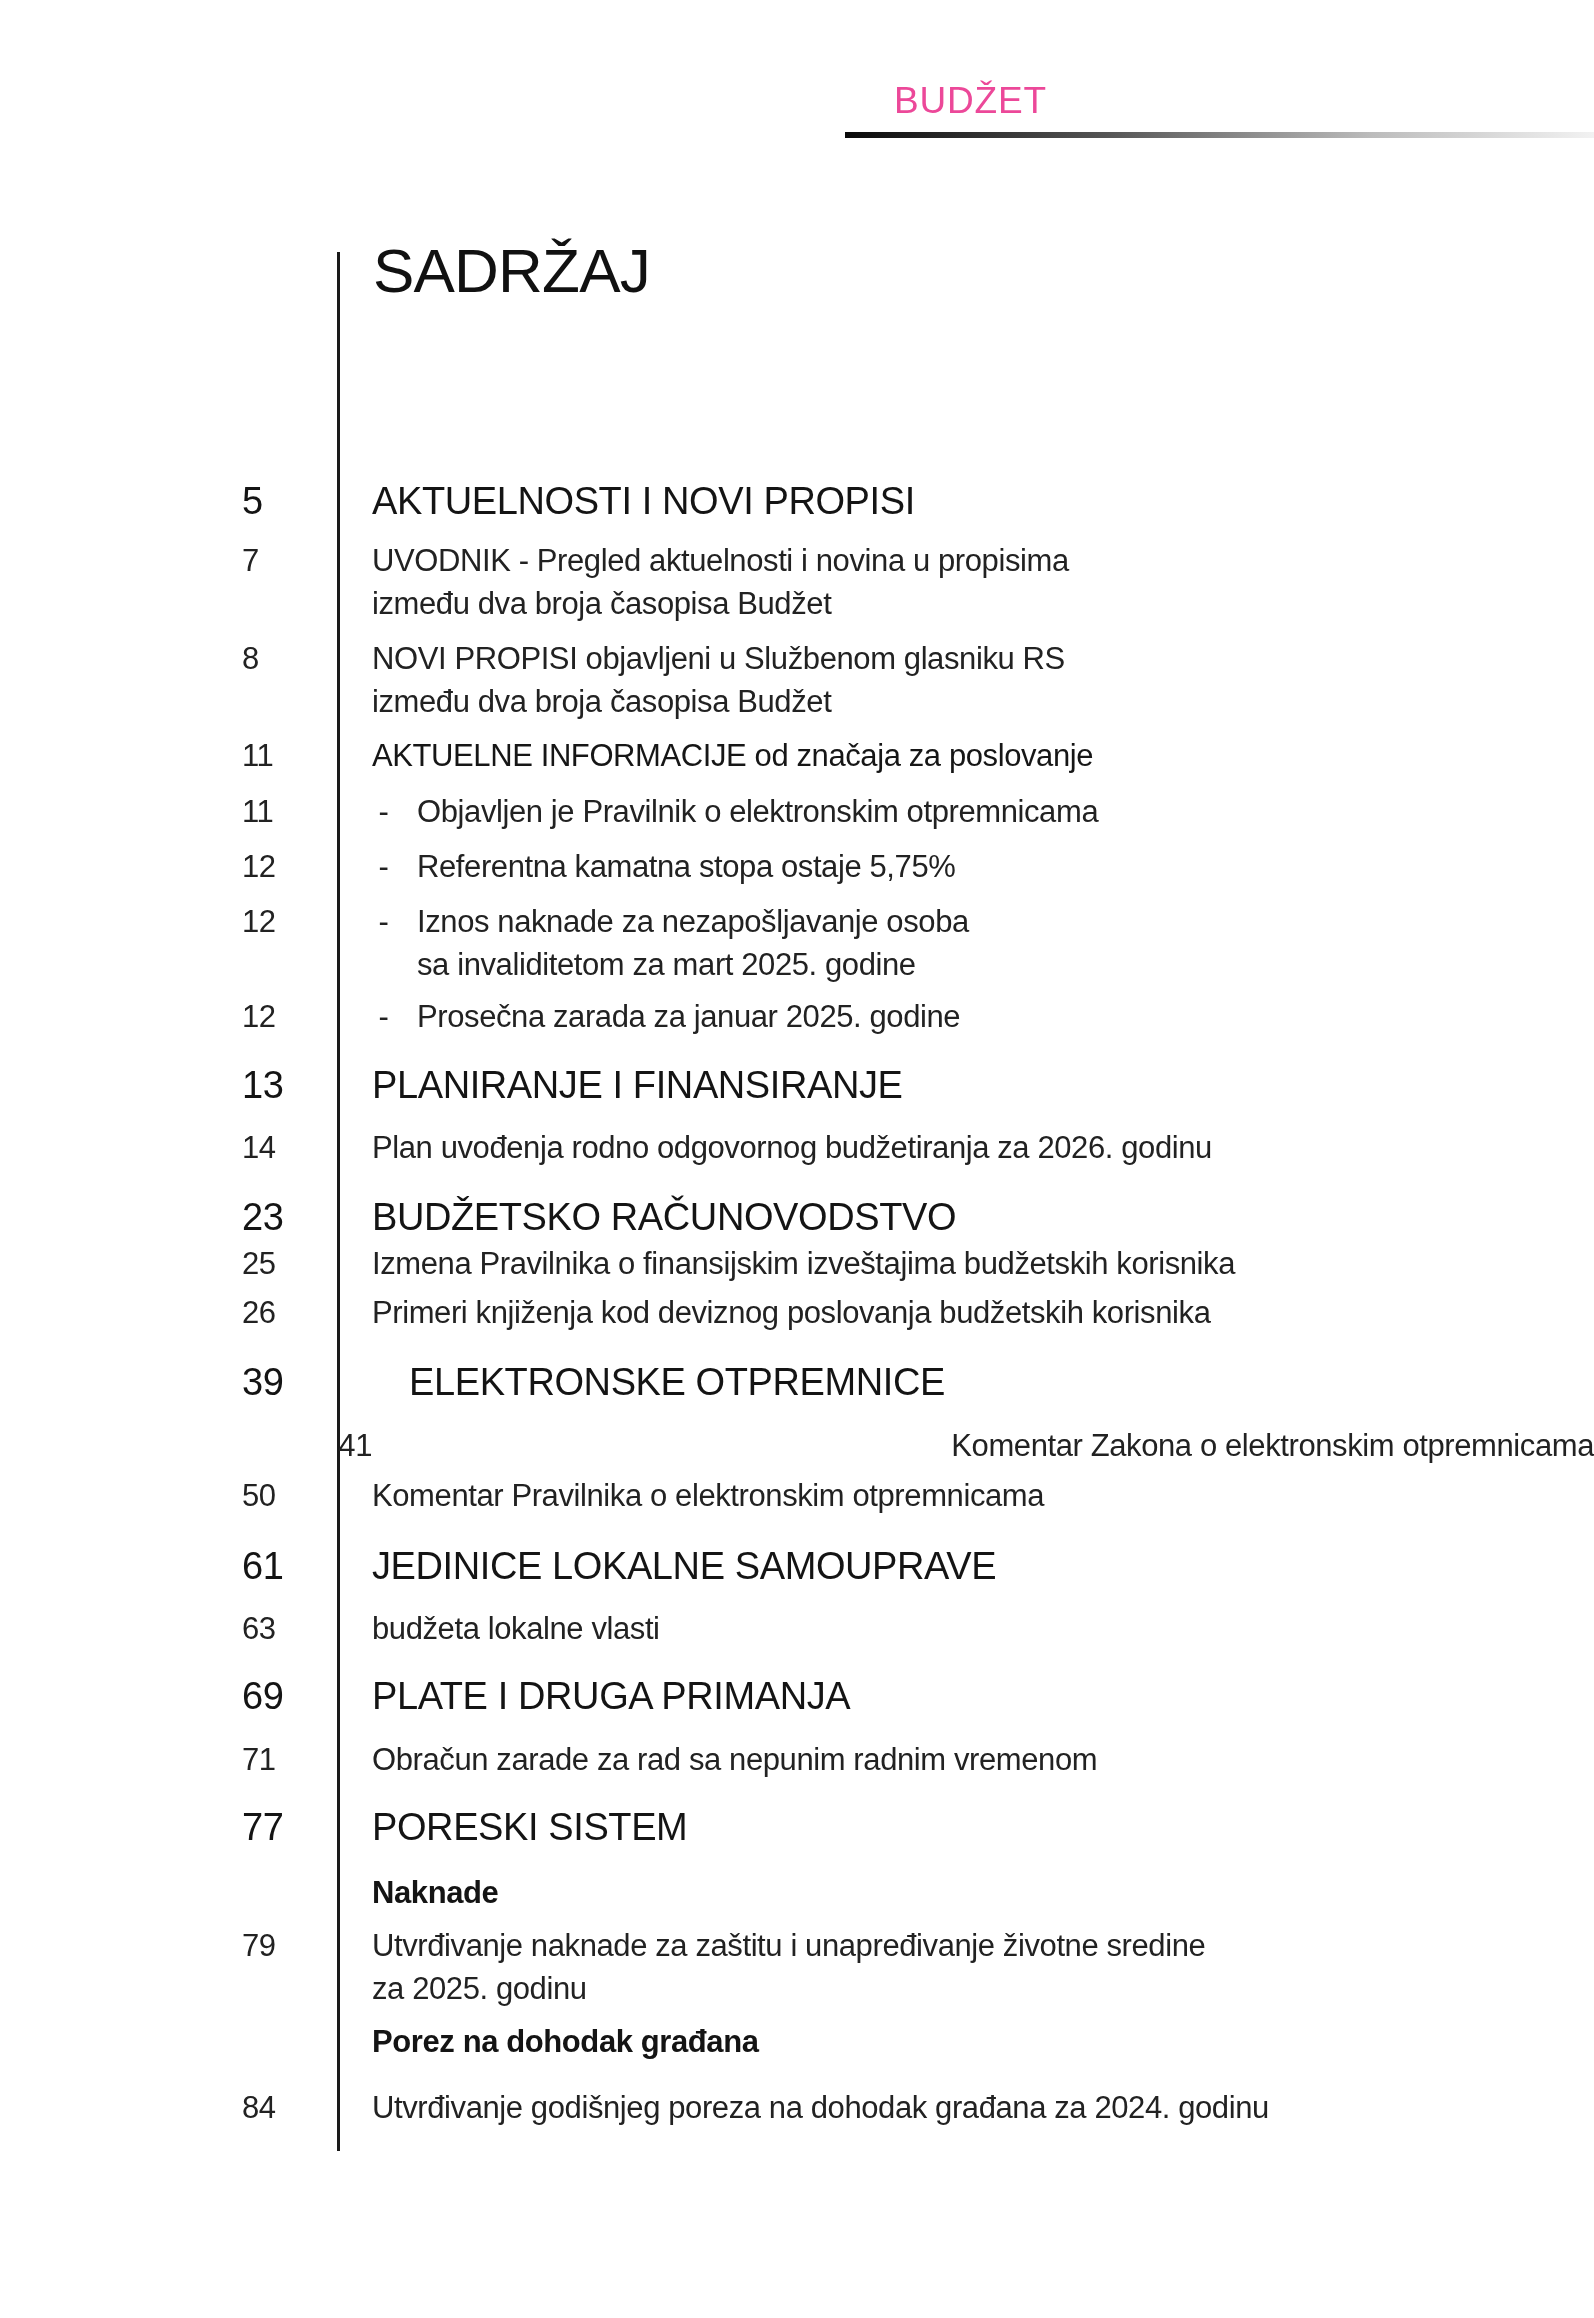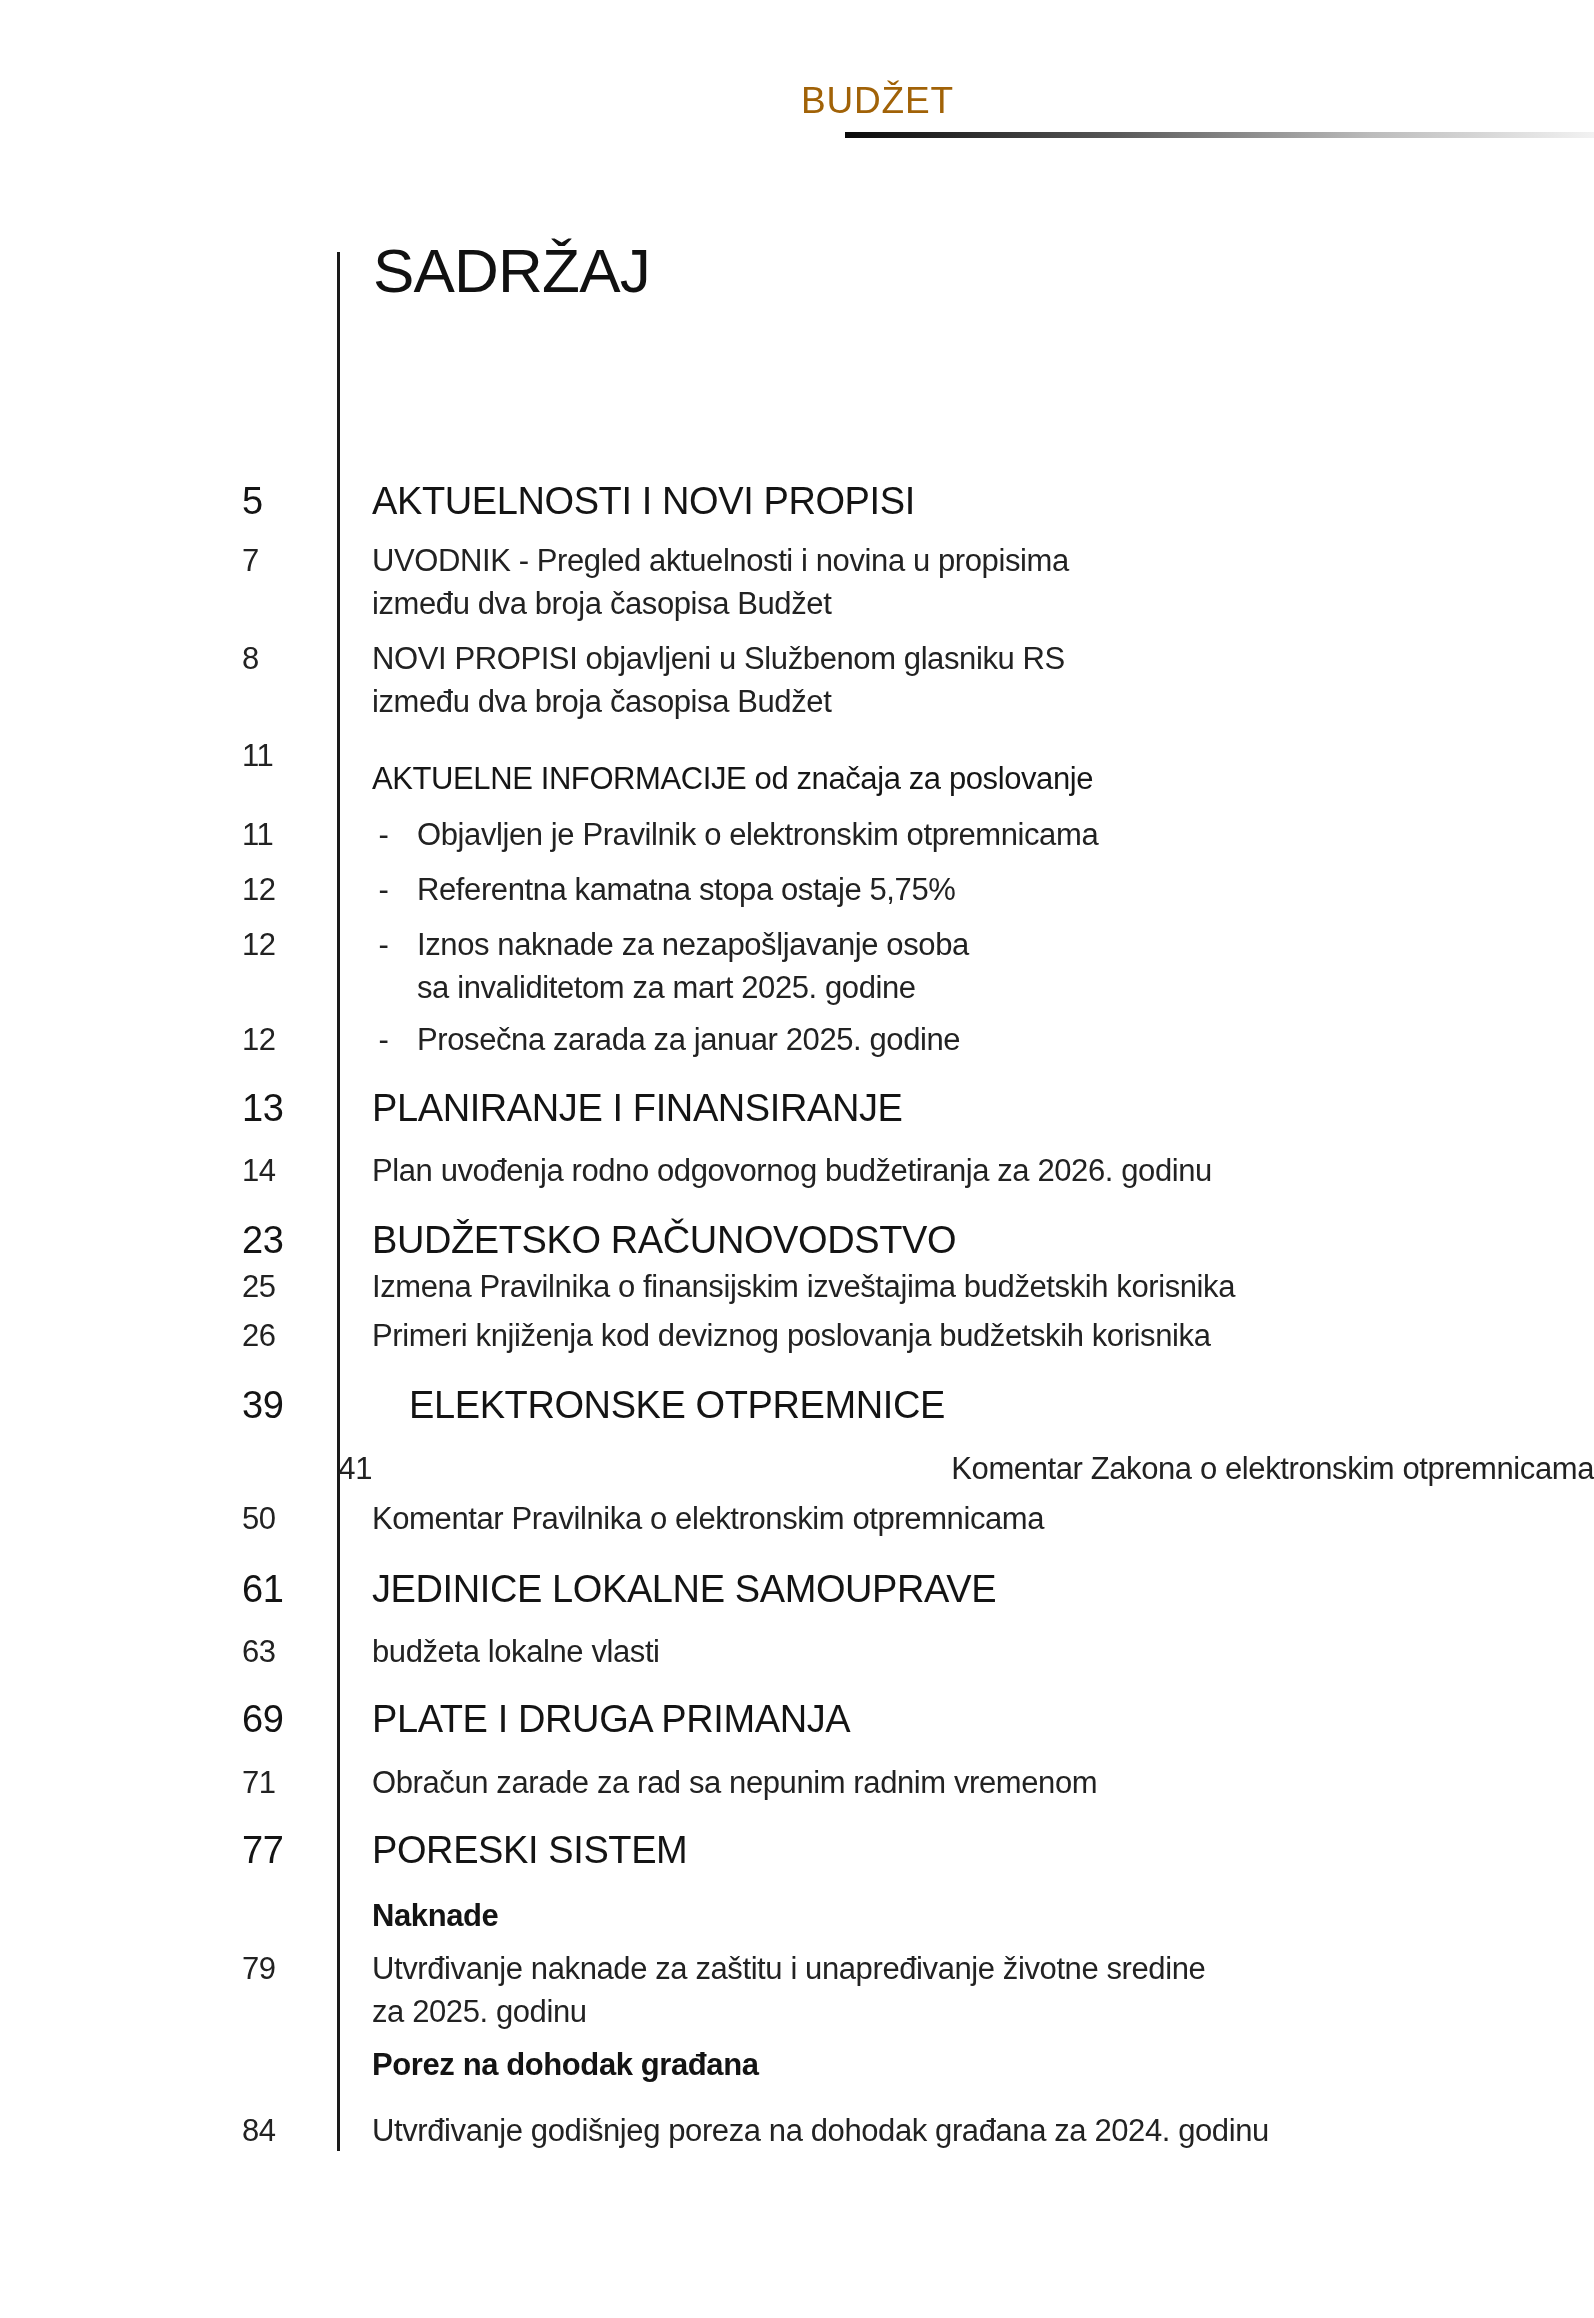--- a/index.html
+++ b/index.html
@@ -12,27 +12,27 @@
     width: 1594px;
     height: 2319px;
     background: #ffffff;
     overflow: hidden;
     color: #1a1a1a;
   }
 
   
   .brand {
     position: absolute;
-    left: 801px;
+    left: 894px;
     top: 80px;
     font-size: 37px;
     line-height: 41px;
     font-weight: 300;
     letter-spacing: 0.8px;
-    color: #a16207;
+    color: #ec4899;
     white-space: nowrap;
   }
   .header-rule {
     position: absolute;
     left: 845px;
     top: 132px;
     width: 749px;
     height: 5.7px;
     background: linear-gradient(to right, #0a0a0a 0%, #555555 35%, #bbbbbb 70%, #f2f2f2 100%);
   }
@@ -85,21 +85,21 @@
     color: #222222;
   }
   
   .row.section {
     font-size: 38px;
     line-height: 46px;
     font-weight: 400;
     letter-spacing: -0.4px;
     color: #141414;
   }
-  .row.subsection .text { font-weight: 400; color: #161616; margin-top: 23px; }
+  .row.subsection .text { font-weight: 400; color: #161616; }
   .row.subheading .text { font-weight: 700; color: #141414; }
 
   .dash {
     display: inline-block;
     width: 45px;
     padding-left: 6.5px;
     box-sizing: border-box;
   }
   .row.bullet .line.cont { padding-left: 45px; }
 </style>

